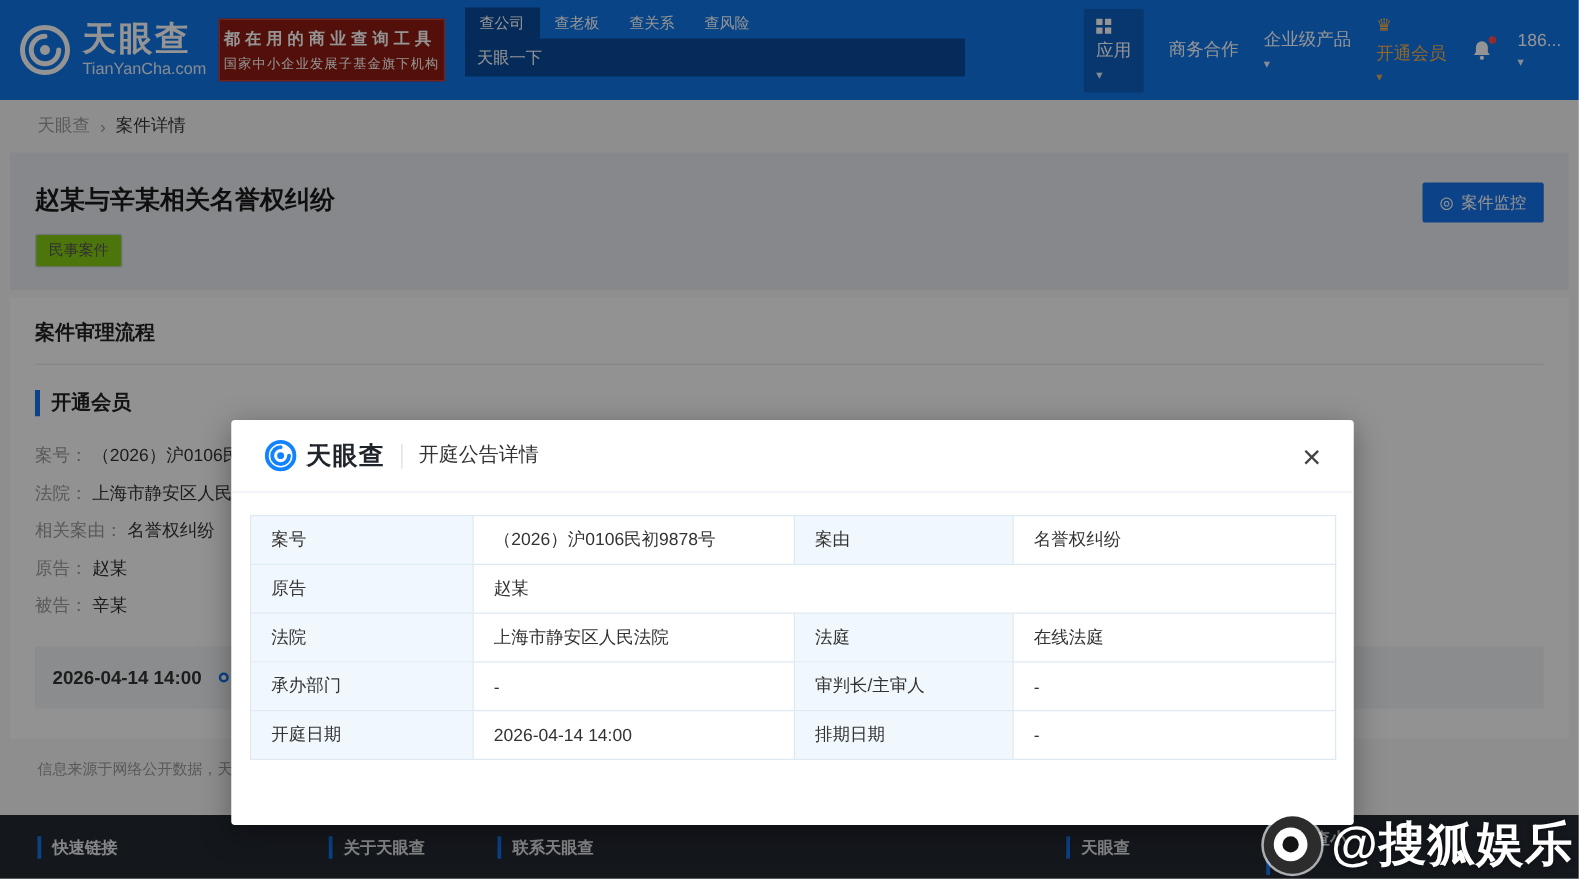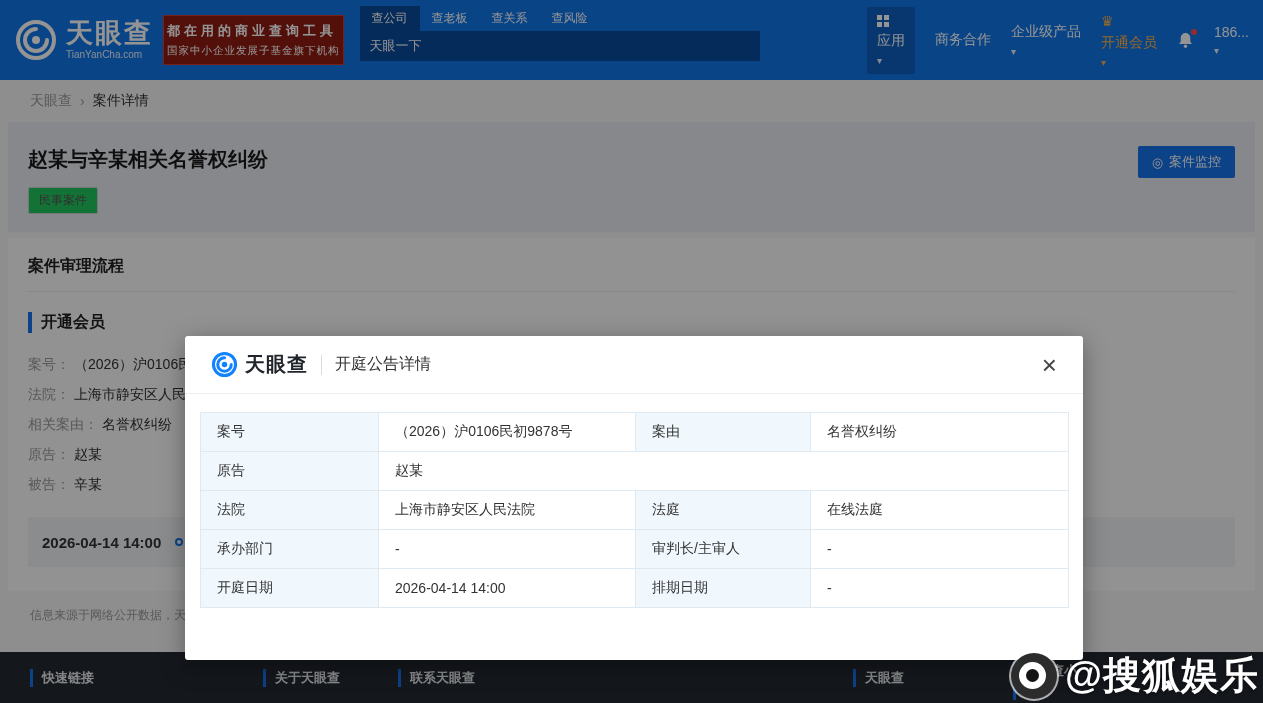--- a/index.html
+++ b/index.html
@@ -8,21 +8,21 @@
     position:relative; overflow:hidden;
     background:#f4f5f7;
     font-family:"Liberation Sans","DejaVu Sans",sans-serif;
     color:#333;
   }
   
   .nav { height:80px; background:#1176e8; display:flex; align-items:center; padding:0 14px; position:relative; }
   .logo { display:flex; align-items:center; gap:8px; flex-shrink:0; }
   .logo-txt { color:#fff; }
   .logo-name { font-size:27px; font-weight:bold; letter-spacing:2px; line-height:1; }
-  .logo-sub { font-size:10px; opacity:.9; margin-top:2px; }
+  .logo-sub { font-size:13px; opacity:.9; margin-top:2px; }
   .badge { margin-left:10px; background:#8f1d12; border:1px solid #cf3a2e; padding:6px 3px; color:#fff; flex-shrink:0; }
   .badge-l1 { font-size:13px; font-weight:bold; letter-spacing:4px; }
   .badge-l2 { font-size:10.5px; margin-top:4px; letter-spacing:1px; }
   .search-block { margin-left:16px; width:400px; align-self:flex-start; padding-top:6px; }
   .search-tabs { display:flex; font-size:12px; color:#fff; }
   .search-tab { padding:4px 12px; cursor:pointer; }
   .search-tab.active { background:#0a4a9c; }
   .search-row { display:flex; height:30px; border:2px solid #0a4a9c; background:#0a4a9c; }
   .search-row input { flex:1; border:none; outline:none; padding:0 10px; font-size:12px; color:#333; font-family:inherit; }
   .search-btn { width:68px; background:#0a4a9c; color:#fff; font-size:13px; border:none; cursor:pointer; font-family:inherit; }
@@ -34,21 +34,21 @@
   .caret { font-size:10px; opacity:.9; }
   .vip { color:#ffb143; }
   .bell-wrap { position:relative; }
   .bell-dot { position:absolute; top:-3px; right:-3px; width:6px; height:6px; border-radius:50%; background:#ff4d4f; }
   
   .breadcrumb { height:42px; display:flex; align-items:center; gap:8px; padding:0 30px; font-size:14px; color:#999; }
   .breadcrumb .cur { color:#333; }
   
   .case-header { margin:0 8px; background:#e8ebef; padding:24px 20px 18px; position:relative; }
   .case-title { font-size:20px; font-weight:bold; color:#1a1a1a; }
-  .case-tag { display:inline-block; margin-top:14px; font-size:12px; color:#555; border:1px solid #c8cdd4; background:#22c55e; padding:4px 10px; border-radius:2px; }
+  .case-tag { display:inline-block; margin-top:14px; font-size:12px; color:#555; border:1px solid #c8cdd4; background:#84cc16; padding:4px 10px; border-radius:2px; }
   .monitor-btn { position:absolute; right:20px; top:24px; background:#1672e8; color:#fff; font-size:13px; border:none; padding:7px 14px; border-radius:2px; display:flex; align-items:center; gap:6px; cursor:pointer; font-family:inherit; }
   
   .main-card { margin:6px 8px 0; background:#fbfcfd; padding:18px 20px 24px; }
   .section-title { font-size:16px; font-weight:bold; color:#222; padding-bottom:14px; border-bottom:1px solid #e8e8e8; margin-bottom:20px; }
   .stage-title { font-size:16px; font-weight:bold; color:#222; border-left:4px solid #1672e8; padding-left:9px; margin-bottom:16px; }
   .field { font-size:14px; line-height:30px; }
   .field .lab { color:#999; }
   .field .val { color:#333; }
   .timeline-box { margin-top:18px; background:#f0f2f5; height:50px; display:flex; align-items:center; padding:0 14px; gap:14px; }
   .tl-date { font-size:15px; font-weight:bold; color:#333; }

